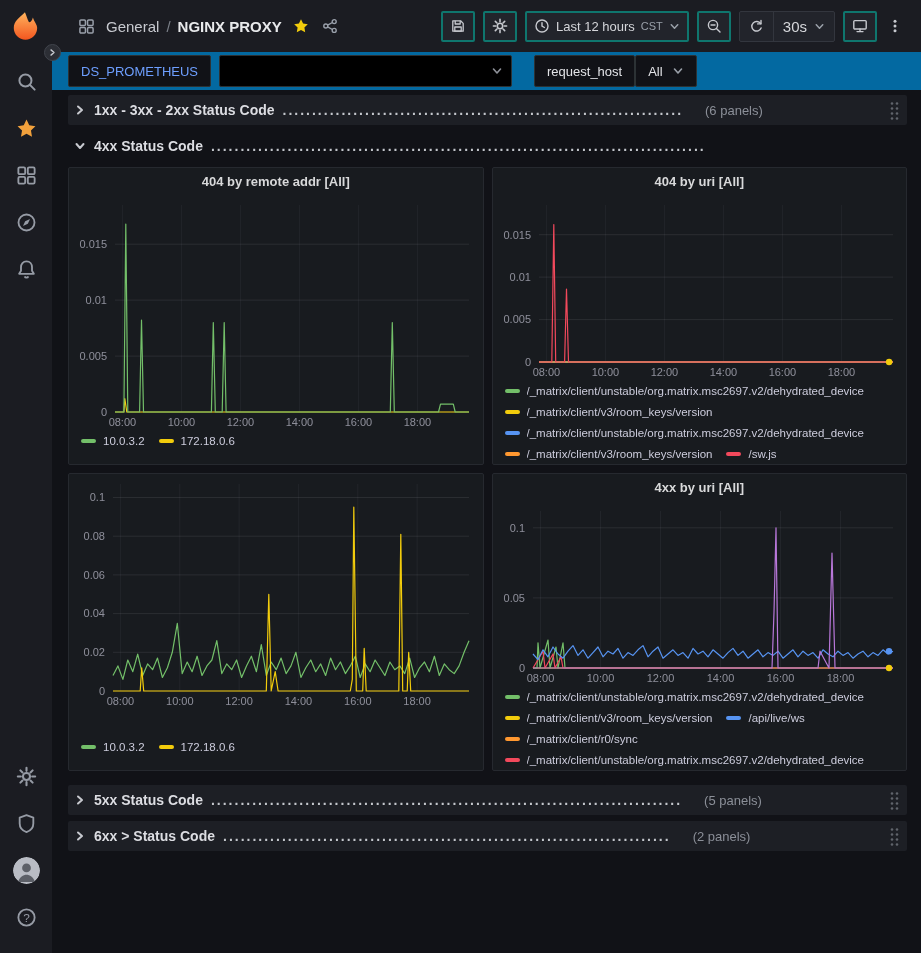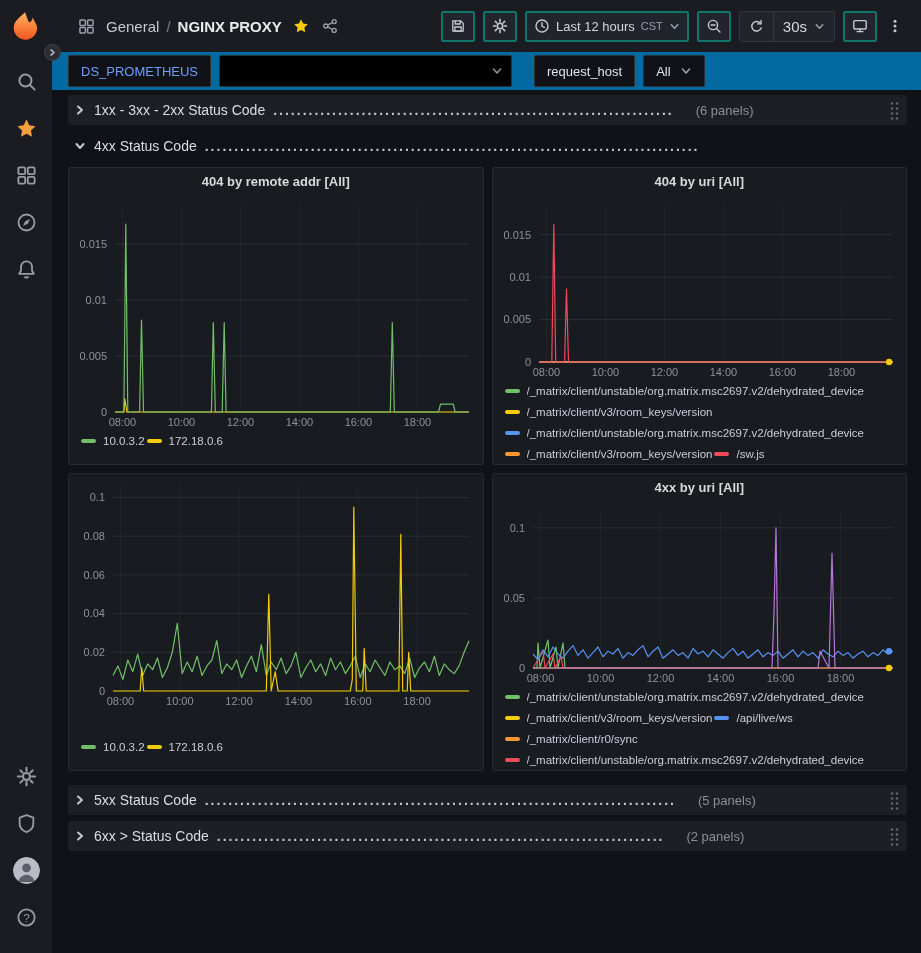--- a/index.html
+++ b/index.html
@@ -27,41 +27,41 @@
   .time-zone{font-size:11px;color:#9aa0a9}
   .btn-group{display:flex;align-items:stretch;background:#22242b;border:1px solid #33363e;border-radius:2px;height:31px}
   .btn-group .seg{display:flex;align-items:center;padding:0 9px;gap:7px;cursor:pointer;font-size:15px;color:#d5d6da}
   .btn-group .seg + .seg{border-left:1px solid #33363e}
 
   
   .submenu{position:absolute;left:40px;top:52px;right:0;height:38px;background:#0369a1;display:flex;align-items:center;padding:0 16px 0 28px}
   .chip{height:32px;display:flex;align-items:center;padding:0 12px;background:#111217;border:1px solid #2c3235;border-radius:2px;font-size:13px;cursor:pointer}
   .chip.ds{color:#6e9fff;font-weight:500}
   .chip.labelchip{color:#e3e4e8;margin-left:22px}
-  .chip.allsel{margin-left:8px;color:#e3e4e8;gap:9px}
+  .chip.allsel{color:#e3e4e8;gap:9px}
   .select-black{width:293px;height:32px;margin-left:8px;background:#000;border:1px solid #2c3235;border-radius:2px;display:flex;align-items:center;justify-content:flex-end;padding:0 8px;cursor:pointer}
   .expand-btn{position:absolute;left:44px;top:44px;width:17px;height:17px;border-radius:50%;background:#2c2e35;border:1px solid #41444c;display:flex;align-items:center;justify-content:center;z-index:9;cursor:pointer}
 
   
   .dashboard{position:absolute;left:52px;top:90px;right:0;bottom:0;background:#111217;padding:5px 14px 0 16px;overflow:hidden}
   .dash-row{height:30px;display:flex;align-items:center;gap:8px;padding:0 8px 0 6px;border-radius:2px;margin-bottom:6px;cursor:pointer}
   .dash-row.collapsed{background:#1d1f25}
   .row-chevron{display:flex;flex:0 0 auto}
-  .row-title{font-size:14px;font-weight:400;color:#dcdde2;white-space:nowrap}
+  .row-title{font-size:14px;font-weight:700;color:#dcdde2;white-space:nowrap}
   .row-dots{font-size:14px;font-weight:700;color:#c3c6cc;letter-spacing:2px;white-space:nowrap;overflow:hidden;flex:0 1 auto}
   .row-count{font-size:13px;color:#8b8f98;margin-left:14px;white-space:nowrap}
   .row-flex{flex:1}
   .row-grip{display:flex;flex:0 0 auto;cursor:grab}
 
   .panels-grid{display:grid;grid-template-columns:1fr 1fr;gap:8px;margin-bottom:8px}
   .panel{height:298px;background:#181b1f;border:1px solid #26292f;border-radius:2px;display:flex;flex-direction:column;overflow:hidden}
   .panel-title{height:27px;display:flex;align-items:center;justify-content:center;font-size:13px;font-weight:700;color:#d8d9da;cursor:pointer;flex:0 0 auto}
   .chart{flex:1;position:relative;cursor:crosshair}
   .chart svg{position:absolute;left:0;top:0}
-  .legend{flex:0 0 auto;display:flex;flex-wrap:wrap;align-content:flex-start;padding:0 6px 0 12px;column-gap:2px;overflow:hidden}
+  .legend{flex:0 0 auto;display:flex;flex-wrap:wrap;align-content:flex-start;padding:0 6px 0 12px;column-gap:14px;overflow:hidden}
   .legend.short{height:34px}
   .legend.tall{height:84px}
   .legend-item{display:flex;align-items:center;height:21px;max-width:100%;overflow:hidden;cursor:pointer}
   .legend-marker{width:15px;height:4px;border-radius:2px;margin-right:7px;flex:0 0 auto}
   .legend-label{font-size:11.5px;color:#ccccdc;white-space:nowrap;overflow:hidden}
   .gap12{height:6px}
 </style>
 </head>
 <body>
 

